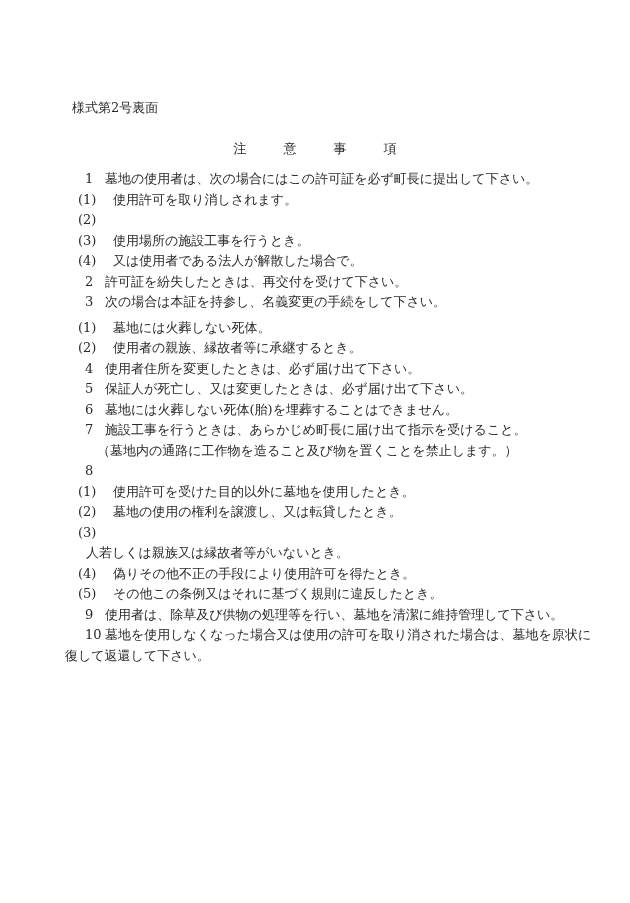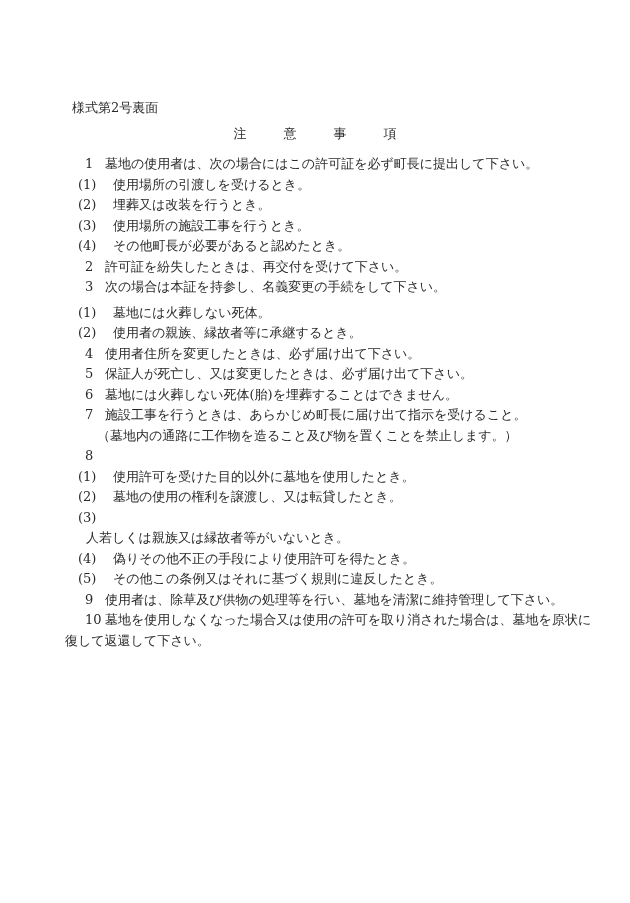--- a/index.html
+++ b/index.html
@@ -18,21 +18,21 @@
     color: #2a2a2a;
     box-sizing: border-box;
     padding-top: 97px;
   }
   .form-label {
     padding-left: 72px;
     line-height: 21px;
     white-space: nowrap;
   }
   .title-row {
-    margin-top: 5px;
+    margin-top: 20px;
     text-align: center;
     line-height: 21px;
   }
   .title-row .title-text {
     display: inline-block;
     letter-spacing: 37px;
     padding-left: 37px;
     white-space: nowrap;
   }
   .lines {
@@ -72,33 +72,32 @@
   </div>
 
   <div class="lines">
 
     <div class="line t-item">
       <span class="lbl">1</span>
       <span class="txt">墓地の使用者は、次の場合にはこの許可証を必ず町長に提出して下さい。</span>
     </div>
     <div class="line t-sub">
       <span class="lbl">(1)</span>
-      <span class="txt">使用場所の引渡しを受けるとき。</span>
+      <span class="txt">使用許可を取り消しされます。</span>
     </div>
     <div class="line t-sub">
       <span class="lbl">(2)</span>
-      <span class="txt">埋葬又は改装を行うとき。</span>
     </div>
     <div class="line t-sub">
       <span class="lbl">(3)</span>
       <span class="txt">使用場所の施設工事を行うとき。</span>
     </div>
     <div class="line t-sub">
       <span class="lbl">(4)</span>
-      <span class="txt">その他町長が必要があると認めたとき。</span>
+      <span class="txt">又は使用者である法人が解散した場合で。</span>
     </div>
     <div class="line t-item">
       <span class="lbl">2</span>
       <span class="txt">許可証を紛失したときは、再交付を受けて下さい。</span>
     </div>
     <div class="line t-item">
       <span class="lbl">3</span>
       <span class="txt">次の場合は本証を持参し、名義変更の手続をして下さい。</span>
     </div>
     <div class="line t-sub gap-before">

